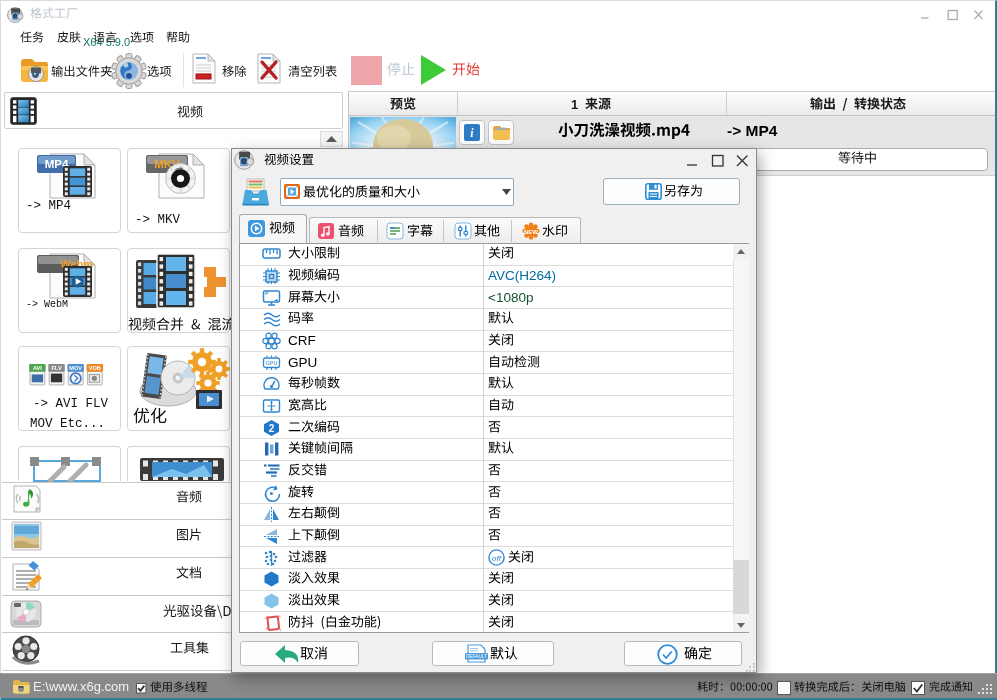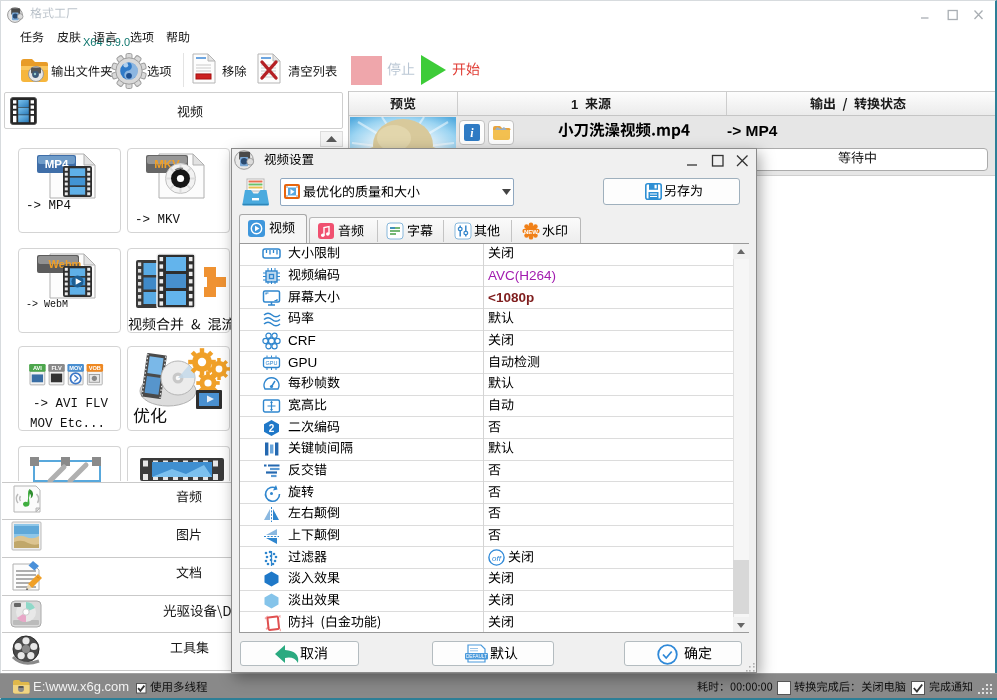--- a/index.html
+++ b/index.html
@@ -246,21 +246,21 @@
   </svg>
 <div class="mono" style="left:135px;top:213px;font-size:12.5px;color:#111;">-&gt; MKV</div>
 <svg class="t" style="left:48.0px;top:251.5px;" width="49.0" height="48.0" viewBox="0 0 49.0 48.0">
     <path d="M2 2 H36 L47 13 V46 H2 Z" fill="#fcfcfc" stroke="#b0b0b0"></path>
     <path d="M36 2 L36 13 H47 Z" fill="#e2e2e2" stroke="#b0b0b0"></path>
   </svg>
 <svg class="t" style="left:37px;top:254.5px" width="42" height="18" viewBox="0 0 42 18">
     <rect width="42" height="18" rx="2" fill="#5c5c5c"></rect>
     <rect x="1" y="1" width="40" height="8" rx="2" fill="#929292"></rect>
   </svg>
-<div style="left:37.0px;top:254.5px;width:56px;height:18.0px;color:#f0a028;font-weight:bold;font-size:11px;text-align:center;line-height:18px;"><span class="lat">Webm</span></div>
+<div style="left:37.0px;top:254.5px;width:56px;height:18.0px;color:#f0a028;font-weight:bold;font-size:11px;text-align:right;line-height:18px;"><span class="lat">Webm</span></div>
 <svg class="t" style="left:63.0px;top:265.5px;" width="29.0" height="31.0" viewBox="0 0 29.0 31.0">
     <rect x="0" y="0" width="29" height="31" rx="2" fill="#2e2e2e"></rect>
     <rect x="1.8" y="1.8" width="3" height="3" fill="#e8e8e8"></rect>
     <rect x="24.2" y="1.8" width="3" height="3" fill="#e8e8e8"></rect>
     <rect x="1.8" y="6.7" width="3" height="3" fill="#e8e8e8"></rect>
     <rect x="24.2" y="6.7" width="3" height="3" fill="#e8e8e8"></rect>
     <rect x="1.8" y="11.6" width="3" height="3" fill="#e8e8e8"></rect>
     <rect x="24.2" y="11.6" width="3" height="3" fill="#e8e8e8"></rect>
     <rect x="1.8" y="16.5" width="3" height="3" fill="#e8e8e8"></rect>
     <rect x="24.2" y="16.5" width="3" height="3" fill="#e8e8e8"></rect>
@@ -891,30 +891,30 @@
     </g>
   </svg>
 <svg class="t" style="left:288.0px;top:267.9px;" width="52.00" height="15.08" viewBox="0 0 52.00 15.08">
     <g fill="#000" transform="scale(0.013000,-0.013000) translate(0,-880.0)">
       <path transform="translate(0 0)" d="M450 791V259H523V725H832V259H907V791ZM154 804C190 765 229 710 247 673L308 713C290 748 250 800 211 838ZM637 649V454C637 297 607 106 354 -25C369 -37 393 -65 402 -81C552 -2 631 105 671 214V20C671 -47 698 -65 766 -65H857C944 -65 955 -24 965 133C946 138 921 148 902 163C898 19 893 -8 858 -8H777C749 -8 741 0 741 28V276H690C705 337 709 397 709 452V649ZM63 668V599H305C247 472 142 347 39 277C50 263 68 225 74 204C113 233 152 269 190 310V-79H261V352C296 307 339 250 359 219L407 279C388 301 318 381 280 422C328 490 369 566 397 644L357 671L343 668Z"></path>
       <path transform="translate(1000 0)" d="M701 501C699 151 688 35 446 -30C459 -43 477 -67 483 -83C743 -9 762 129 764 501ZM728 84C795 34 881 -38 923 -82L968 -34C925 9 837 78 770 126ZM428 386C376 178 261 42 49 -25C64 -40 81 -65 88 -83C315 -3 438 144 493 371ZM133 397C113 323 80 248 37 197C54 189 81 172 93 162C135 217 174 301 196 383ZM544 609V137H608V550H854V139H922V609H742L782 714H950V781H518V714H709C699 680 686 640 672 609ZM114 753V529H39V461H248V158H316V461H502V529H334V652H479V716H334V841H266V529H176V753Z"></path>
       <path transform="translate(2000 0)" d="M40 54 58 -15C140 18 245 61 346 103L332 163C223 121 114 79 40 54ZM61 423C75 430 98 435 205 450C167 386 132 335 116 316C87 278 66 252 45 248C53 230 64 196 68 182C87 194 118 204 339 255C336 271 333 298 334 317L167 282C238 374 307 486 364 597L303 632C286 593 265 554 245 517L133 505C190 593 246 706 287 815L215 840C179 719 112 587 91 554C71 520 55 496 38 491C46 473 57 438 61 423ZM624 350V202H541V350ZM675 350H746V202H675ZM481 412V-72H541V143H624V-47H675V143H746V-46H797V143H871V-7C871 -14 868 -16 861 -17C854 -17 836 -17 814 -16C822 -32 829 -56 831 -73C867 -73 890 -71 908 -62C926 -52 930 -35 930 -8V413L871 412ZM797 350H871V202H797ZM605 826C621 798 637 762 648 732H414V515C414 361 405 139 314 -21C329 -28 360 -50 372 -63C465 99 482 335 483 498H920V732H729C717 765 697 811 675 846ZM483 668H850V561H483Z"></path>
       <path transform="translate(3000 0)" d="M410 205V137H792V205ZM491 650C484 551 471 417 458 337H478L863 336C844 117 822 28 796 2C786 -8 776 -10 758 -9C740 -9 695 -9 647 -4C659 -23 666 -52 668 -73C716 -76 762 -76 788 -74C818 -72 837 -65 856 -43C892 -7 915 98 938 368C939 379 940 401 940 401H816C832 525 848 675 856 779L803 785L791 781H443V712H778C770 624 757 502 745 401H537C546 475 556 569 561 645ZM51 787V718H173C145 565 100 423 29 328C41 308 58 266 63 247C82 272 100 299 116 329V-34H181V46H365V479H182C208 554 229 635 245 718H394V787ZM181 411H299V113H181Z"></path>
     </g>
   </svg>
-<div class="lat" style="left:488px;top:267.9px;font-size:13.5px;color:#a21caf;">AVC(H264)</div>
+<div class="lat" style="left:488px;top:267.9px;font-size:13.5px;color:#0369a1;">AVC(H264)</div>
 <svg class="t" style="left:288.0px;top:289.5px;" width="52.00" height="15.08" viewBox="0 0 52.00 15.08">
     <g fill="#000" transform="scale(0.013000,-0.013000) translate(0,-880.0)">
       <path transform="translate(0 0)" d="M348 527C370 495 394 453 407 427L477 453C464 478 437 519 417 548ZM211 727H814V625H211ZM136 792V461C136 308 127 104 31 -41C50 -49 83 -70 96 -82C197 68 211 298 211 461V559H893V792ZM739 551C724 514 698 462 673 421H252V357H409V259L408 219H226V154H397C377 88 330 24 215 -26C232 -39 256 -65 265 -82C405 -20 456 65 474 154H681V-81H755V154H947V219H755V357H919V421H747C770 454 796 492 818 528ZM681 219H481L482 257V357H681Z"></path>
       <path transform="translate(1000 0)" d="M244 486H766V422H244ZM244 598H766V534H244ZM459 255V186H275C302 208 327 231 348 255ZM533 255H658C678 231 703 208 729 186H533ZM172 648V371H349C339 353 326 334 311 316H53V255H253C197 205 123 158 31 122C46 111 67 85 75 67C125 89 170 113 210 139V-48H282V125H459V-80H533V125H730V24C730 14 727 11 715 10C704 10 666 10 623 12C631 -5 641 -26 644 -44C705 -44 746 -45 771 -35C796 -25 803 -10 803 24V135C842 111 884 92 925 78C935 96 955 122 970 135C887 158 799 203 738 255H947V316H398C411 334 422 352 433 371H841V648ZM627 840V776H368V840H295V776H66V713H295V665H368V713H627V668H701V713H935V776H701V840Z"></path>
       <path transform="translate(2000 0)" d="M461 839C460 760 461 659 446 553H62V476H433C393 286 293 92 43 -16C64 -32 88 -59 100 -78C344 34 452 226 501 419C579 191 708 14 902 -78C915 -56 939 -25 958 -8C764 73 633 255 563 476H942V553H526C540 658 541 758 542 839Z"></path>
       <path transform="translate(3000 0)" d="M464 826V24C464 4 456 -2 436 -3C415 -4 343 -5 270 -2C282 -23 296 -59 301 -80C395 -81 457 -79 494 -66C530 -54 545 -31 545 24V826ZM705 571C791 427 872 240 895 121L976 154C950 274 865 458 777 598ZM202 591C177 457 121 284 32 178C53 169 86 151 103 138C194 249 253 430 286 577Z"></path>
     </g>
   </svg>
-<div class="lat" style="left:488px;top:289.5px;font-size:13.5px;color:#7f1d1d;font-weight:bold;">&lt;1080p</div>
+<div class="lat" style="left:488px;top:289.5px;font-size:13.5px;color:#14532d;">&lt;1080p</div>
 <svg class="t" style="left:288.0px;top:311.2px;" width="26.00" height="15.08" viewBox="0 0 26.00 15.08">
     <g fill="#000" transform="scale(0.013000,-0.013000) translate(0,-880.0)">
       <path transform="translate(0 0)" d="M410 205V137H792V205ZM491 650C484 551 471 417 458 337H478L863 336C844 117 822 28 796 2C786 -8 776 -10 758 -9C740 -9 695 -9 647 -4C659 -23 666 -52 668 -73C716 -76 762 -76 788 -74C818 -72 837 -65 856 -43C892 -7 915 98 938 368C939 379 940 401 940 401H816C832 525 848 675 856 779L803 785L791 781H443V712H778C770 624 757 502 745 401H537C546 475 556 569 561 645ZM51 787V718H173C145 565 100 423 29 328C41 308 58 266 63 247C82 272 100 299 116 329V-34H181V46H365V479H182C208 554 229 635 245 718H394V787ZM181 411H299V113H181Z"></path>
       <path transform="translate(1000 0)" d="M829 643C794 603 732 548 687 515L742 478C788 510 846 558 892 605ZM56 337 94 277C160 309 242 353 319 394L304 451C213 407 118 363 56 337ZM85 599C139 565 205 515 236 481L290 527C256 561 190 609 136 640ZM677 408C746 366 832 306 874 266L930 311C886 351 797 410 730 448ZM51 202V132H460V-80H540V132H950V202H540V284H460V202ZM435 828C450 805 468 776 481 750H71V681H438C408 633 374 592 361 579C346 561 331 550 317 547C324 530 334 498 338 483C353 489 375 494 490 503C442 454 399 415 379 399C345 371 319 352 297 349C305 330 315 297 318 284C339 293 374 298 636 324C648 304 658 286 664 270L724 297C703 343 652 415 607 466L551 443C568 424 585 401 600 379L423 364C511 434 599 522 679 615L618 650C597 622 573 594 550 567L421 560C454 595 487 637 516 681H941V750H569C555 779 531 818 508 847Z"></path>
     </g>
   </svg>
 <svg class="t" style="left:488.0px;top:311.2px;" width="26.00" height="15.08" viewBox="0 0 26.00 15.08">
     <g fill="#000" transform="scale(0.013000,-0.013000) translate(0,-880.0)">
       <path transform="translate(0 0)" d="M760 760C801 710 850 640 871 597L924 631C901 673 851 739 809 788ZM165 701C182 652 194 588 196 546L236 557C233 597 220 661 202 710ZM203 119C211 63 215 -8 213 -55L265 -49C266 -3 261 69 251 124ZM301 119C318 69 331 3 333 -40L384 -28C380 13 366 79 347 129ZM402 125C421 84 439 32 444 -2L494 17C488 50 470 101 449 140ZM114 142C96 88 65 11 33 -37L86 -62C116 -12 144 65 164 120ZM371 711C362 664 342 592 327 550L361 536C378 576 398 641 416 694ZM683 839V612L682 551H515V480H679C667 313 624 126 479 -32C499 -44 523 -61 537 -76C644 45 698 181 725 316C766 147 830 7 928 -76C940 -57 963 -31 980 -18C856 74 785 264 749 480H950V551H748L749 612V839ZM148 752H266V505H148ZM315 752H426V505H315ZM82 378V317H257V239L60 229L65 162C179 170 341 180 498 191L499 252L323 242V317H484V378H323V450H486V806H89V450H257V378Z"></path>
       <path transform="translate(1000 0)" d="M142 775C192 729 260 663 292 625L345 680C311 717 242 778 192 821ZM622 839C620 500 625 149 372 -28C392 -40 416 -63 429 -80C563 17 630 161 663 327C701 186 772 17 913 -79C926 -60 948 -38 968 -24C749 117 703 434 690 531C697 631 697 736 698 839ZM47 526V454H215V111C215 63 181 29 160 15C174 2 195 -24 202 -40C216 -21 243 0 434 134C427 149 417 177 412 197L288 114V526Z"></path>

